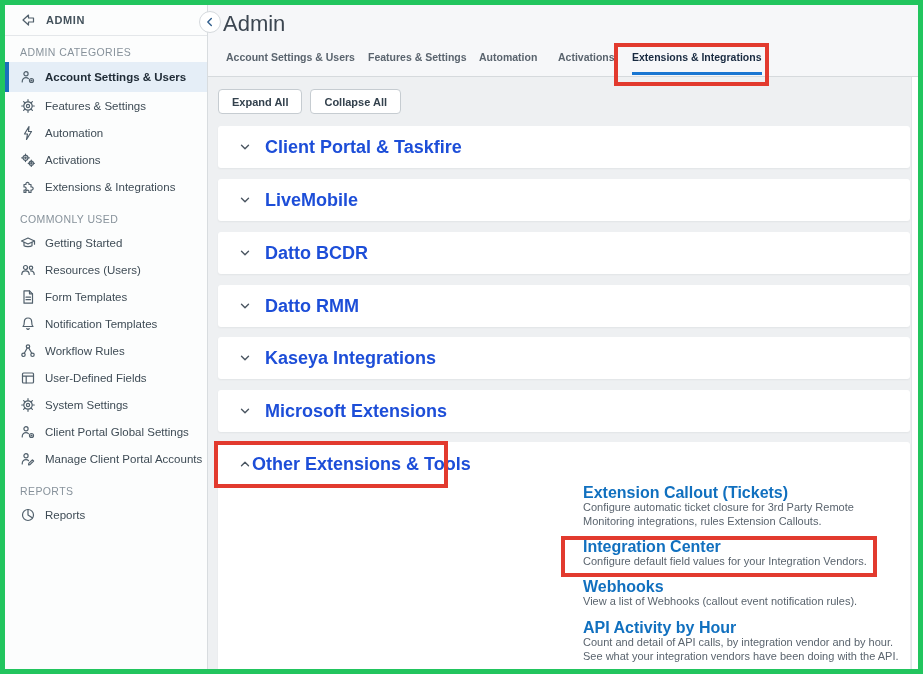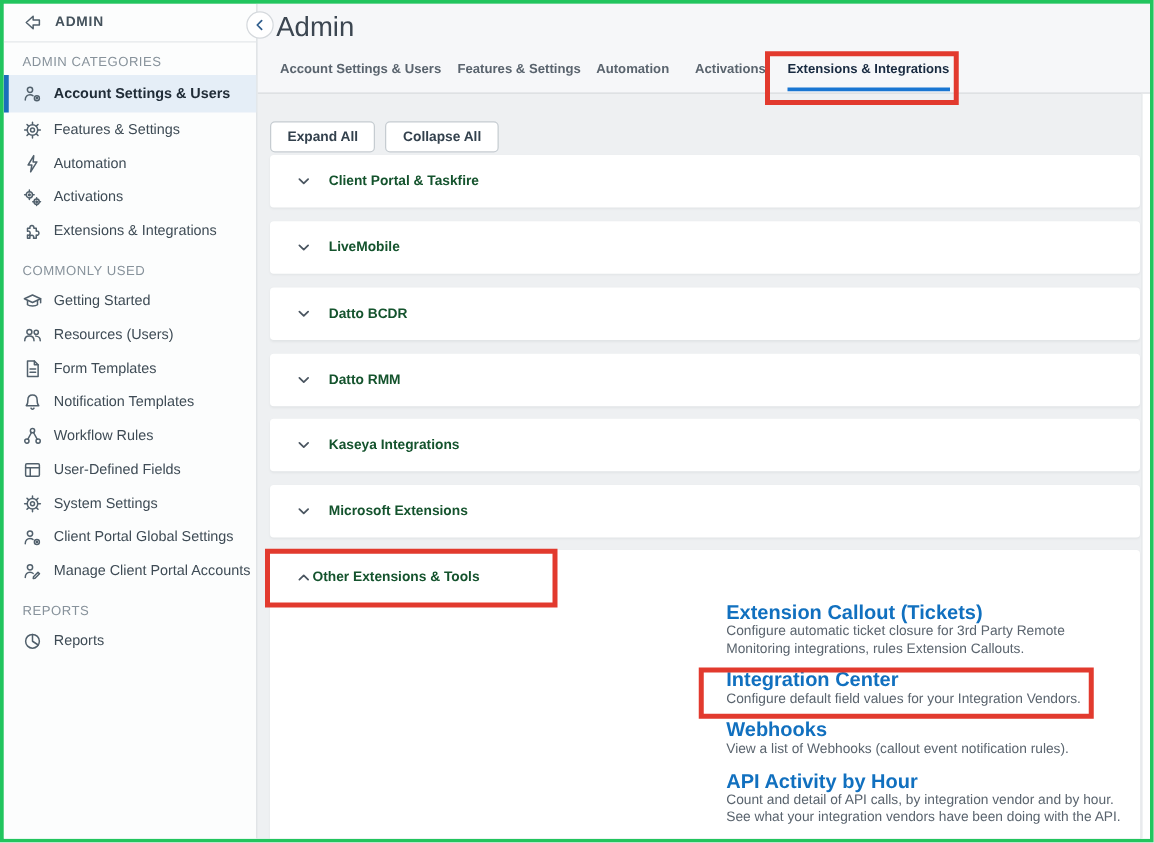--- a/index.html
+++ b/index.html
@@ -1,20 +1,20 @@
 <!DOCTYPE html>
 <html><head>
 <meta charset="utf-8">
 <style>
   * { margin:0; padding:0; box-sizing:border-box; }
   html,body { background:#e9ebed; }
   body { font-family:"Liberation Sans", sans-serif; }
   .page {
     position:relative; width:923px; height:674px; background:#fff;
-    border:3px solid #22c55e; overflow:hidden;padding-left:28px;
+    border:5px solid #22c55e; overflow:hidden;padding-left:28px;
   }
 
   
   .sidebar {
     position:absolute; left:0; top:0; bottom:0; width:203px;
     background:#fcfdfd; border-right:1px solid #d8dcdf; z-index:2;
   }
   .sb-header {
     height:31px; display:flex; align-items:center; gap:10px;
     padding-left:15px; border-bottom:1px solid #e4e7ea;
@@ -58,33 +58,33 @@
     display:flex; align-items:center; justify-content:center; padding:0;
   }
   .collapse-btn .ic { width:14px; height:14px; stroke:#2f5d8c; stroke-width:1.6; }
 
   .gutter {
     position:absolute; right:0; top:72px; bottom:0; width:7px;
     background:#fff; border-left:1px solid #e2e5e8; z-index:1;
   }
 
   .content { position:absolute; left:0; right:0; top:72px; bottom:0; }
-  .toolbar { position:absolute; left:10px; top:22px; display:flex; gap:8px; }
+  .toolbar { position:absolute; left:10px; top:12px; display:flex; gap:8px; }
   .btn {
     height:25px; padding:0 13px; background:#fff; border:1px solid #c6ccd1;
     border-radius:4px; font-family:"Liberation Sans",sans-serif;
     font-size:11px; font-weight:bold; color:#33414d; cursor:pointer;
   }
   .acc-bar {
     position:absolute; left:10px; right:8px; height:42px; background:#fff;
     border-radius:3px; box-shadow:0 1px 2px rgba(33,43,54,.06);
     display:flex; align-items:center; gap:13px; padding-left:20px; cursor:pointer;
   }
   .acc-bar .ic { width:14px; height:14px; stroke:#4a5560; stroke-width:1.6; }
-  .acc-title { font-size:11px; font-weight:bold; color:#14532d; }
+  .acc-title { font-size:18px; font-weight:bold; color:#1d4ed8; }
   .acc-open {
     position:absolute; left:10px; right:8px; top:365px; bottom:0; background:#fff;
     border-radius:3px 3px 0 0; box-shadow:0 1px 2px rgba(33,43,54,.06);
   }
   .acc-open-header {
     height:44px; display:flex; align-items:center; padding-left:20px; cursor:pointer;
   }
   .acc-open-header .ic { width:14px; height:14px; stroke:#4a5560; stroke-width:1.6; }
   .links { position:absolute; left:365px; top:44px; width:345px; }
   .link-block { margin-bottom:12px; }

